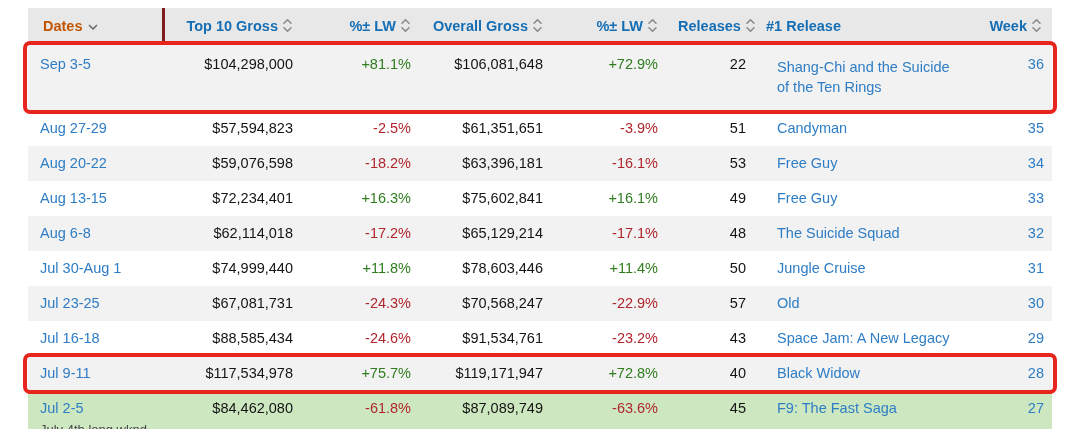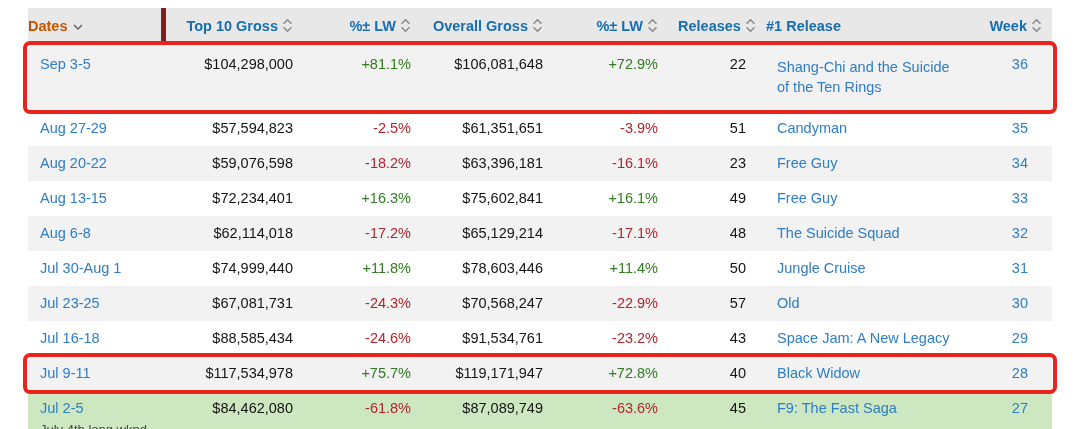--- a/index.html
+++ b/index.html
@@ -12,34 +12,34 @@
   table{border-collapse:collapse;table-layout:fixed;width:1024px;font-size:14.5px;}
   col.c1{width:135px}col.c2{width:140px}col.c3{width:118px}col.c4{width:132px}
   col.c5{width:115px}col.c6{width:88px}col.c7{width:204px}col.c8{width:92px}
 
   th{
     background:#e8e8e8;font-weight:bold;color:#156eb4;height:36px;
     padding:0 10px;white-space:nowrap;font-size:14.5px;vertical-align:middle;
   }
   th.left{text-align:left;}
   th.right{text-align:right;}
-  th:first-child{border-right:5px solid #7f1d1d;padding-left:0;}
+  th:first-child{border-right:3px solid #7f1d1d;padding-left:15px;}
   th.active .th-label{color:#c45500;}
   .th-label{cursor:pointer;}
   .sorter{display:inline-block;vertical-align:-2px;margin-left:4px;}
   .sorter svg{display:block;}
 
   td{
     height:35px;padding:0 10px;color:#141414;vertical-align:middle;
     white-space:nowrap;line-height:1.35;
   }
   td.right{text-align:right;}
   td.c-dates{padding-left:12px;}
   td.c-release{padding-left:21px;white-space:normal;}
-  td.c-week{padding-right:24px;text-align:right;}
+  td.c-week{padding-right:8px;text-align:right;}
   a{color:#2e7dc5;text-decoration:none;cursor:pointer;}
   .pos{color:#2f7d1f;}
   .neg{color:#b0262d;margin-top:30px;}
   tbody tr:nth-child(odd){background:#f2f2f2;}
   tbody tr:nth-child(even){background:#ffffff;}
 
   tr.tall td{height:56px;vertical-align:top;padding-top:11px;}
   tr.tall td.c-release{vertical-align:middle;padding-top:0;}
 
   tbody tr.holiday{background:#cde8c0 !important;}
@@ -152,21 +152,21 @@
   </tr>
         <tr>
     <td class="c-dates">
       <a>Aug 20-22</a>
       
     </td>
     <td class="right">$59,076,598</td>
     <td class="right pct neg">-18.2%</td>
     <td class="right">$63,396,181</td>
     <td class="right pct neg">-16.1%</td>
-    <td class="right">23</td>
+    <td class="right">53</td>
     <td class="c-release">
       <a>Free Guy</a>
     </td>
     <td class="right c-week">
       <a>34</a>
     </td>
   </tr>
         <tr>
     <td class="c-dates">
       <a>Aug 13-15</a>

